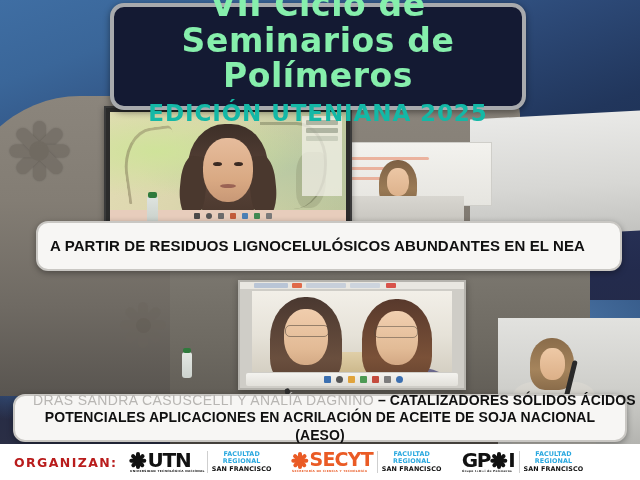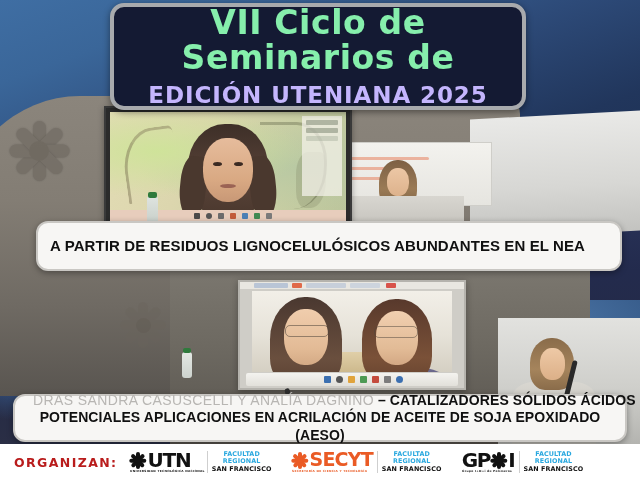--- a/index.html
+++ b/index.html
@@ -170,21 +170,21 @@
     background:#141a33;border:4px solid #a8aaad;border-radius:14px;
     box-shadow:0 2px 7px rgba(0,0,0,.45);
     display:flex;flex-direction:column;align-items:center;justify-content:center;
     padding:2px 10px;box-sizing:border-box;}
   .title-main{
     font-family:"DejaVu Sans", sans-serif;
     font-weight:bold;color:#86efac;font-size:33px;line-height:1.08;
     text-align:center;letter-spacing:.6px;margin:0;}
   .title-sub{
     font-family:"DejaVu Sans", sans-serif;
-    font-weight:bold;color:#c4b5fd;font-size:23px;line-height:1.1;
+    font-weight:bold;color:#14b8a6;font-size:23px;line-height:1.1;
     text-align:center;letter-spacing:.9px;margin:7px 0 0 0;}
 
   
   .cap{position:absolute;background:#f7f6f4;border:2px solid #c9c7c3;border-radius:12px;
     box-shadow:0 2px 6px rgba(0,0,0,.35);box-sizing:border-box;
     display:flex;flex-direction:column;justify-content:center;}
   .cap1{left:36px;top:221px;width:586px;height:50px;padding:3px 12px;}
   .cap2{left:13px;top:394px;width:614px;height:48px;padding:3px 12px;}
   .cap-l1{white-space:nowrap;line-height:1.25;}
   .cap-l2{line-height:1.25;}
@@ -341,36 +341,37 @@
     <div class="mic2"></div>
 
     <div class="bottle"></div>
     <div class="bottle-cap"></div>
     <div class="bottle2"></div>
     <div class="bottle2-cap"></div>
   </div>
 
   <div class="title-box">
     <div class="title-main">VII Ciclo de Seminarios de</div>
+    <div class="title-main">Polímeros</div>
     <div class="title-sub">EDICIÓN UTENIANA 2025</div>
   </div>
 
   <div class="cap cap1">
     <div class="cap-l2">
       <span class="ttl">A PARTIR DE RESIDUOS LIGNOCELULÓSICOS ABUNDANTES EN EL NEA</span>
     </div>
   </div>
 
   <div class="cap cap2">
     <div class="cap-l1">
       <span class="spk">DRAS SANDRA CASUSCELLI Y ANALÍA DAGNINO</span>
       <span class="ttl">–</span><span class="ttl"> CATALIZADORES SÓLIDOS ÁCIDOS CON</span>
     </div>
     <div class="cap-l2">
-      <span class="ttl">POTENCIALES APLICACIONES EN ACRILACIÓN DE ACEITE DE SOJA EPOXIDADO (AESO)</span>
+      <span class="ttl">POTENCIALES APLICACIONES EN ACRILACIÓN DE ACEITE DE SOJA NACIONAL (AESO)</span>
     </div>
   </div>
 
   <div class="orgbar">
     <div class="org-label">ORGANIZAN:</div>
 
     <div class="logo">
       <div class="mark-col">
         <div class="logo-mark">
           <span class="sun dark">

